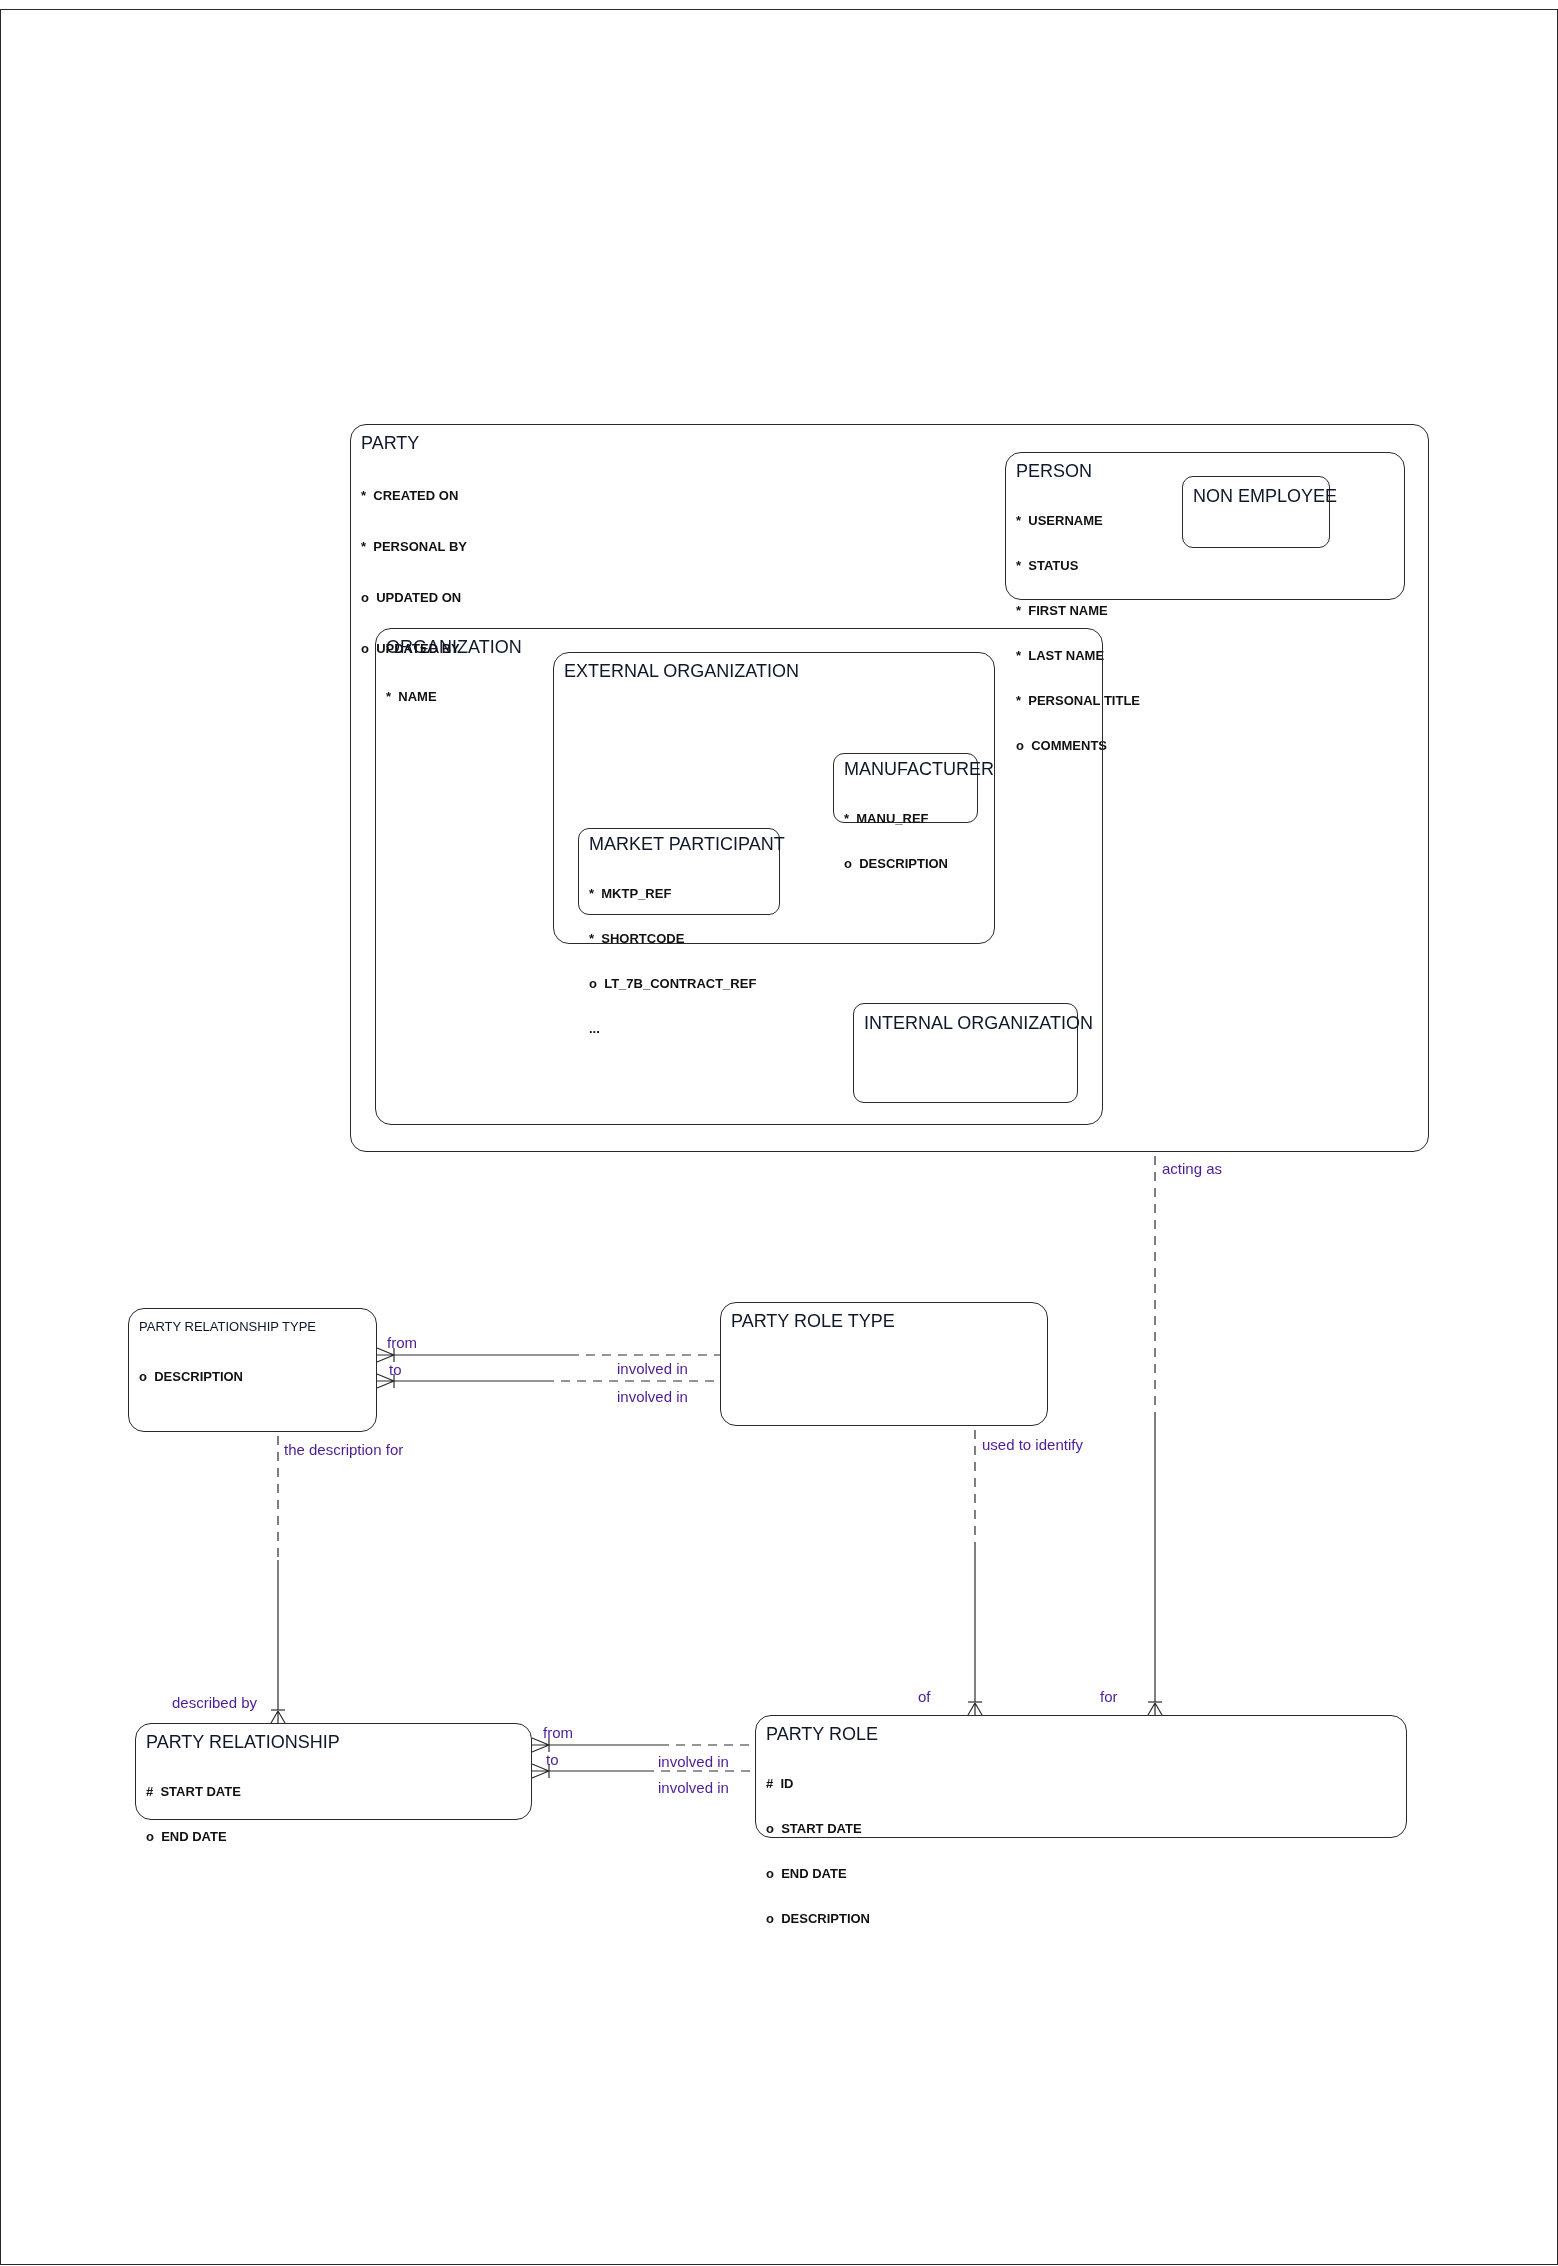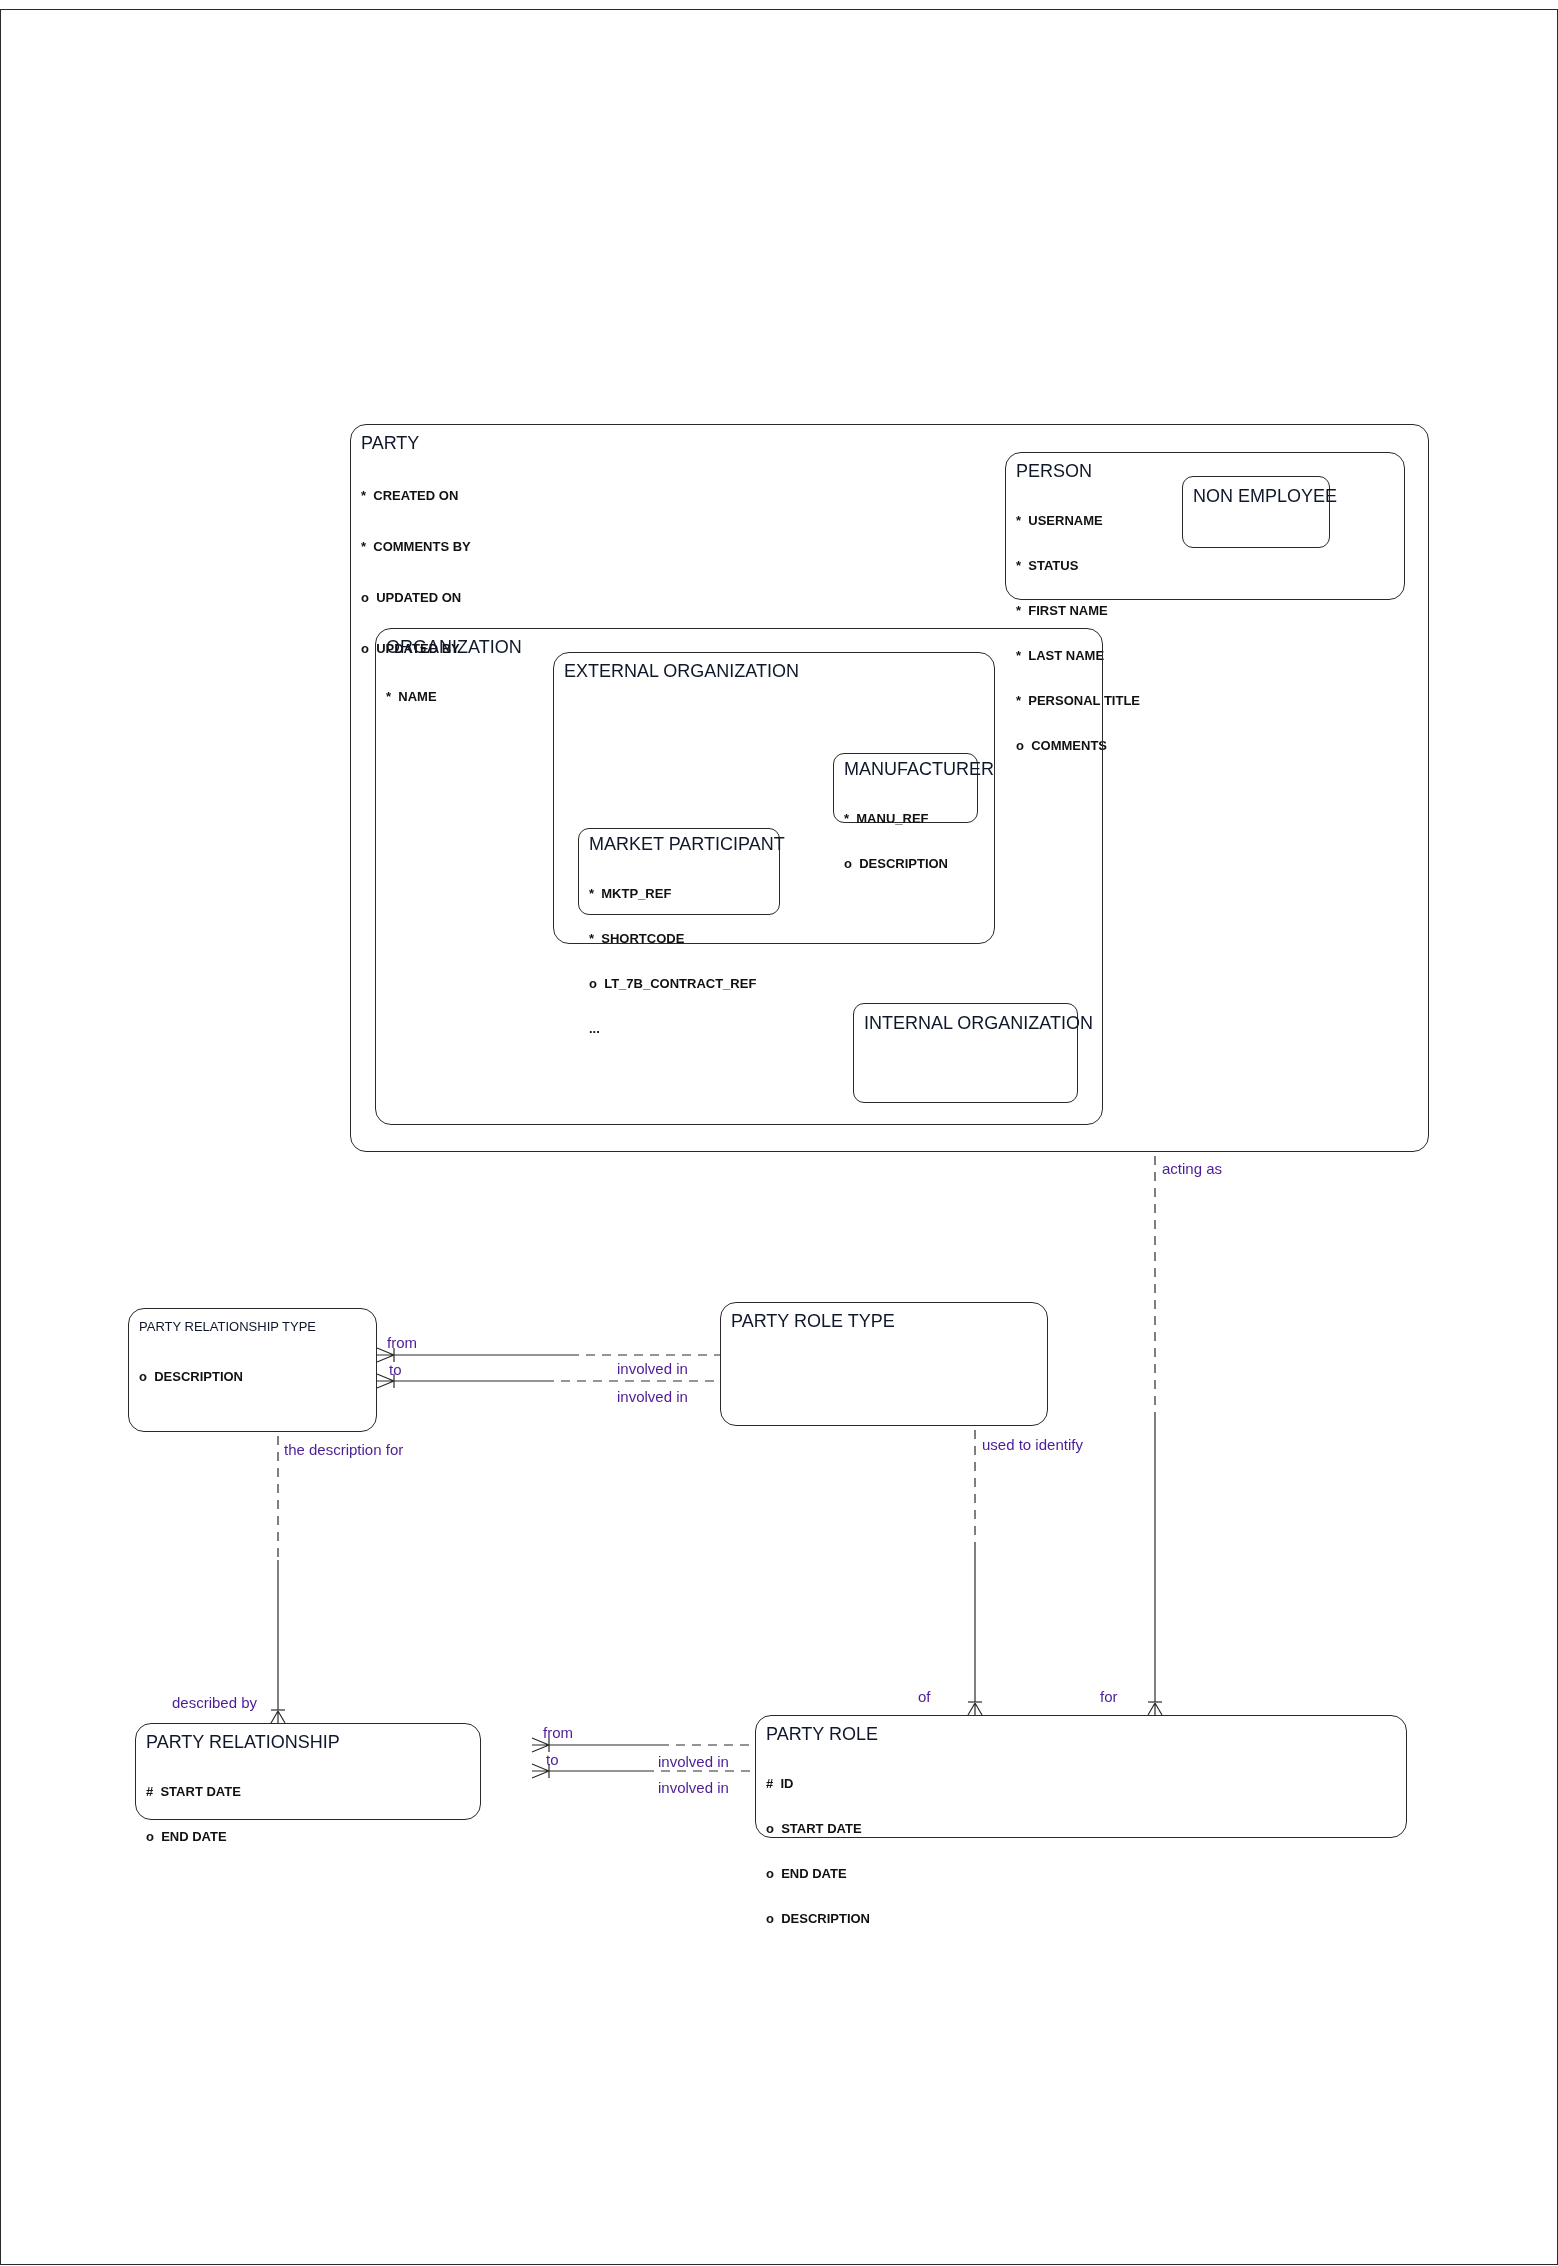--- a/index.html
+++ b/index.html
@@ -26,21 +26,21 @@
 </head>
 <body>
 
 <div class="page">
   <div class="page-border"></div>
 
   <div class="entity r14" style="left:350px;top:424px;width:1079px;height:728px;">
     <div class="e-title">PARTY</div>
     <div class="e-attrs lh21">
       <div class="attr">*  CREATED ON</div>
-      <div class="attr">*  COMMENTS BY</div>
+      <div class="attr">*  PERSONAL BY</div>
       <div class="attr">o  UPDATED ON</div>
       <div class="attr">o  UPDATED BY</div>
     </div>
   </div>
 
   <div class="entity r14" style="left:1005px;top:452px;width:400px;height:148px;">
     <div class="e-title">PERSON</div>
     <div class="e-attrs lh15">
       <div class="attr">*  USERNAME</div>
       <div class="attr">*  STATUS</div>
@@ -92,21 +92,21 @@
     <div class="e-title" style="font-size:13px;">PARTY RELATIONSHIP TYPE</div>
     <div class="e-attrs lh15">
       <div class="attr">o  DESCRIPTION</div>
     </div>
   </div>
 
   <div class="entity r14" style="left:720px;top:1302px;width:328px;height:124px;">
     <div class="e-title">PARTY ROLE TYPE</div>
   </div>
 
-  <div class="entity r14" style="left:135px;top:1723px;width:346px;height:97px;">
+  <div class="entity r14" style="left:135px;top:1723px;width:397px;height:97px;">
     <div class="e-title">PARTY RELATIONSHIP</div>
     <div class="e-attrs lh15">
       <div class="attr">#  START DATE</div>
       <div class="attr">o  END DATE</div>
     </div>
   </div>
 
   <div class="entity r14" style="left:755px;top:1715px;width:652px;height:123px;">
     <div class="e-title">PARTY ROLE</div>
     <div class="e-attrs lh15">

